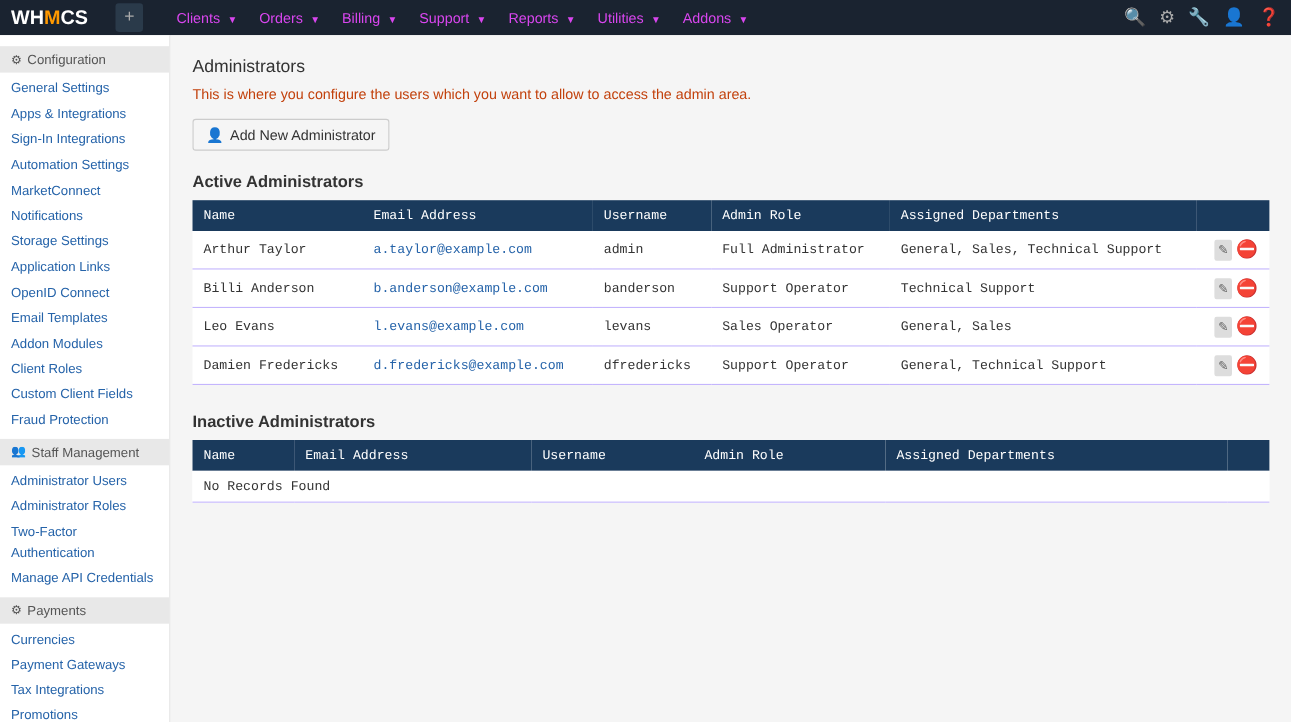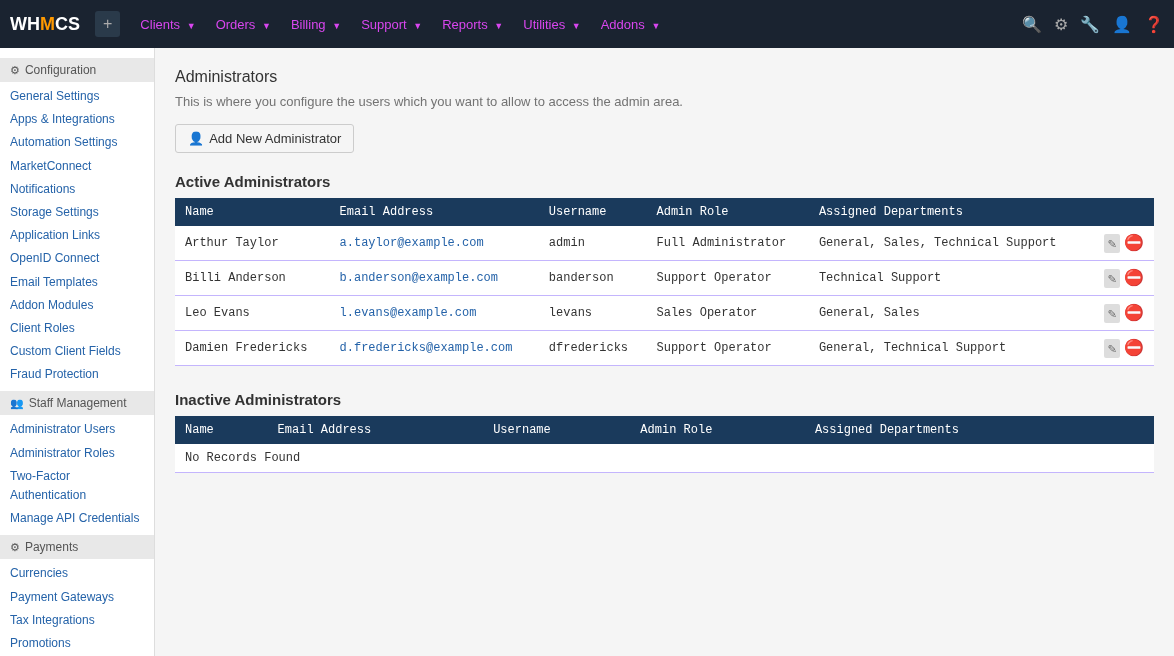--- a/index.html
+++ b/index.html
@@ -1,25 +1,26 @@
 <!DOCTYPE html>
 <html><head>
   <meta charset="utf-8">
   <style>
     * { box-sizing: border-box; margin: 0; padding: 0; }
     body { font-family: Arial, Helvetica, sans-serif; font-size: 13px; color: #333; background: #f5f5f5; }
 
     
     .top-nav {
       background: #1a2330;
-      height: 48px;
+      height: 32px;
       display: flex;
       align-items: center;
       padding: 0 10px;
       color: #ccc;
+      gap: 10px;
     }
     .top-nav .logo {
       margin-right: 15px;
       font-size: 18px;
       font-weight: bold;
       color: #fff;
       display: flex;
       align-items: center;
     }
     .logo-wh { color: #fff; }
@@ -108,21 +109,21 @@
       background: #f5f5f5;
       overflow-y: auto;
     }
     .page-title {
       font-size: 16px;
       font-weight: normal;
       color: #333;
       margin-bottom: 8px;
     }
     .page-desc {
-      color: #737373;
+      color: #c2410c;
       margin-bottom: 15px;
       font-size: 13px;
     }
     .add-btn {
       background: #f5f5f5;
       border: 1px solid #ccc;
       padding: 6px 12px;
       cursor: pointer;
       font-size: 13px;
       color: #333;
@@ -244,20 +245,21 @@
 
   <aside class="sidebar">
 
     <div class="sidebar-section">
       <div class="sidebar-section-header">
         <span class="gear-icon">⚙</span>
         <span>Configuration</span>
       </div>
       <a href="#">General Settings</a>
       <a href="#">Apps &amp; Integrations</a>
+      <a href="#">Sign-In Integrations</a>
       <a href="#">Automation Settings</a>
       <a href="#">MarketConnect</a>
       <a href="#">Notifications</a>
       <a href="#">Storage Settings</a>
       <a href="#">Application Links</a>
       <a href="#">OpenID Connect</a>
       <a href="#">Email Templates</a>
       <a href="#">Addon Modules</a>
       <a href="#">Client Roles</a>
       <a href="#">Custom Client Fields</a>

